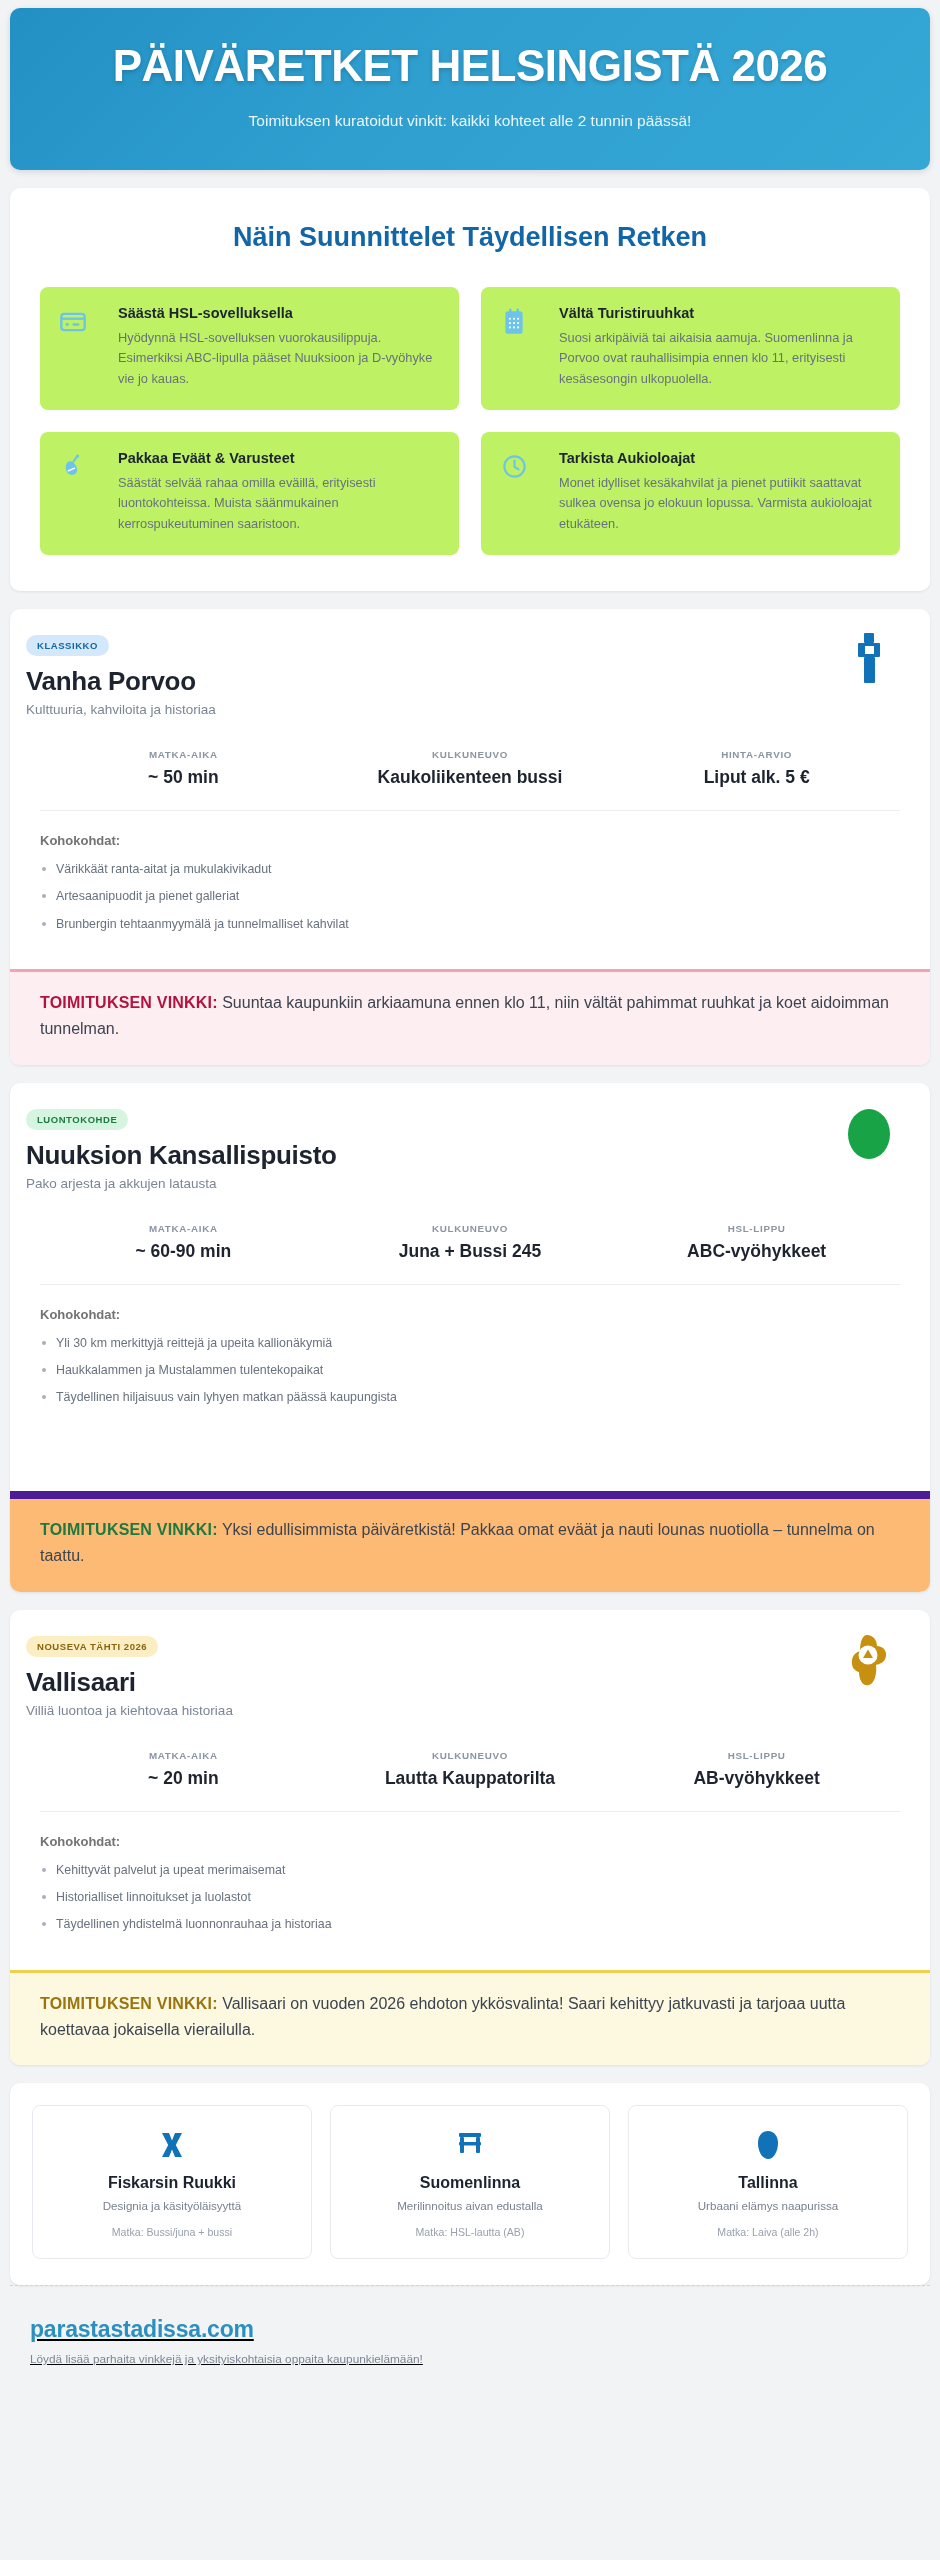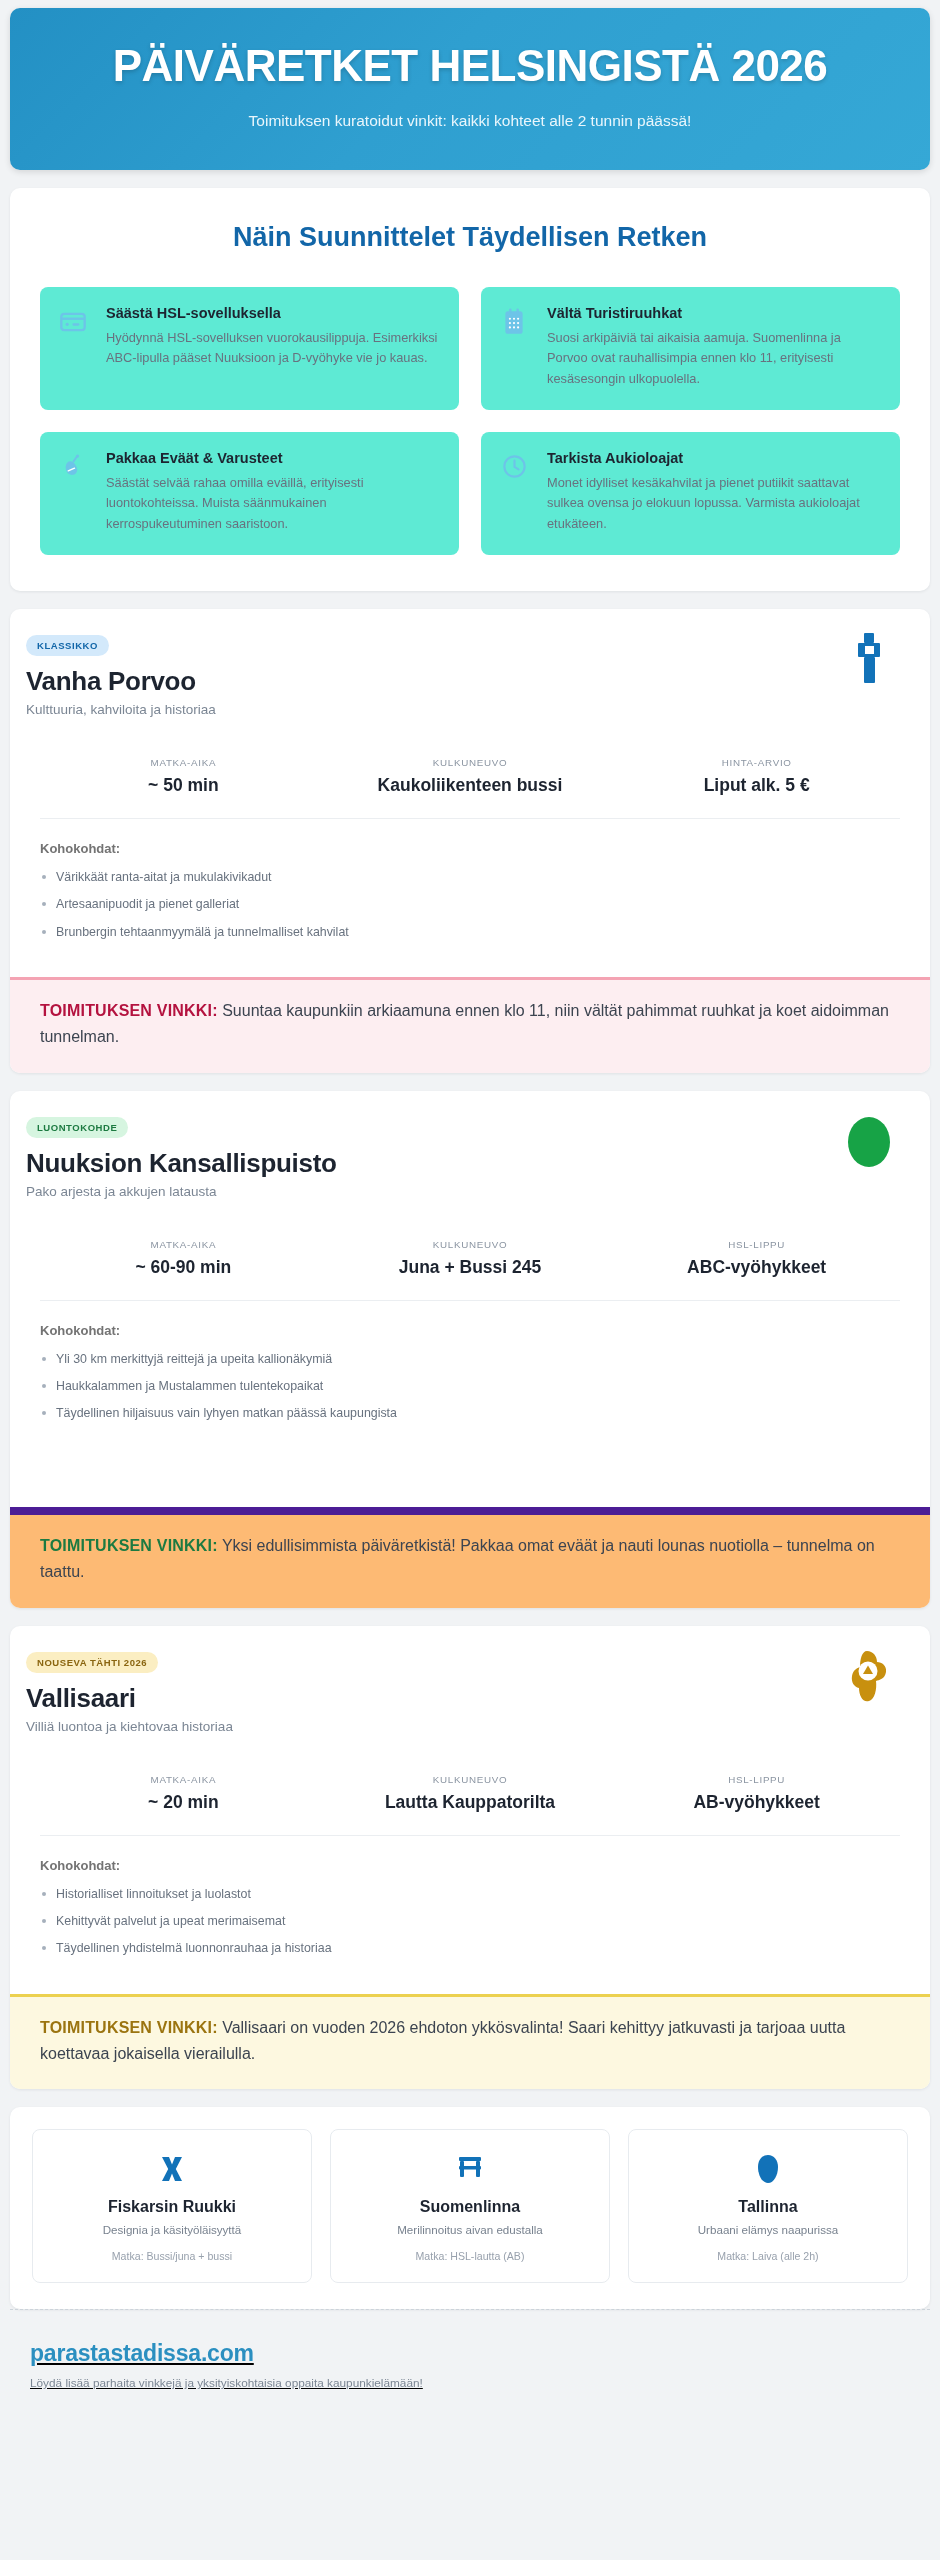--- a/index.html
+++ b/index.html
@@ -58,25 +58,25 @@
     font-size: 27px;
     font-weight: bold;
     margin-bottom: 34px;
   }
   .tip-grid {
     display: grid;
     grid-template-columns: 1fr 1fr;
     gap: 22px 22px;
   }
   .tip-card {
-    background: #5eead4;
+    background: #bef264;
     border-radius: 8px;
     padding: 18px 20px 20px 18px;
     display: flex;
-    gap: 18px;
+    gap: 30px;
     align-items: flex-start;
   }
   .tip-ico {
     flex: 0 0 30px;
     width: 30px;
     height: 30px;
     display: flex;
     align-items: center;
     justify-content: center;
     margin-top: 2px;
@@ -136,25 +136,24 @@
   }
 
   .meta-row {
     display: grid;
     grid-template-columns: repeat(3, 1fr);
     padding: 24px 30px 22px 30px;
     text-align: center;
   }
   .meta-k {
     font-size: 9.8px;
-    font-weight: normal;
+    font-weight: bold;
     letter-spacing: 0.7px;
     color: #8b95a2;
     margin-bottom: 7px;
-    margin-top: 8px;
   }
   .meta-v {
     font-size: 17.5px;
     font-weight: bold;
     color: #1d2430;
   }
 
   .hr { border-top: 1px solid #ebeef1; margin: 0 30px; }
 
   .hi-wrap { padding: 22px 30px 26px 30px; }
@@ -444,22 +443,22 @@
       </div>
       <div>
         <div class="meta-k">HSL-LIPPU</div>
         <div class="meta-v">AB-vyöhykkeet</div>
       </div>
     </div>
     <div class="hr"></div>
     <div class="hi-wrap">
       <div class="hi-h">Kohokohdat:</div>
       <ul class="hi-list">
+        <li>Kehittyvät palvelut ja upeat merimaisemat</li>
         <li>Historialliset linnoitukset ja luolastot</li>
-        <li>Kehittyvät palvelut ja upeat merimaisemat</li>
         <li>Täydellinen yhdistelmä luonnonrauhaa ja historiaa</li>
       </ul>
     </div>
     <div class="vinkki yellow">
       <b>TOIMITUKSEN VINKKI:</b><span> Vallisaari on vuoden 2026 ehdoton ykkösvalinta! Saari kehittyy jatkuvasti ja tarjoaa uutta koettavaa jokaisella vierailulla.</span>
     </div>
   </div>
 
   <div class="panel mini-panel">
     <div class="mini-grid">

